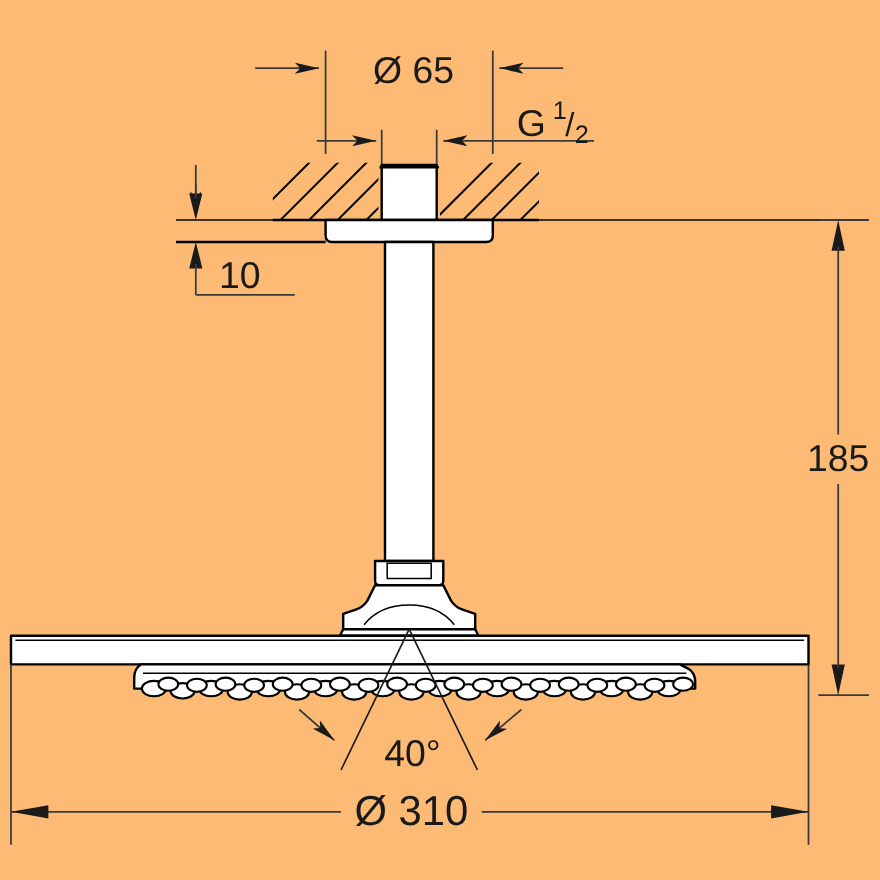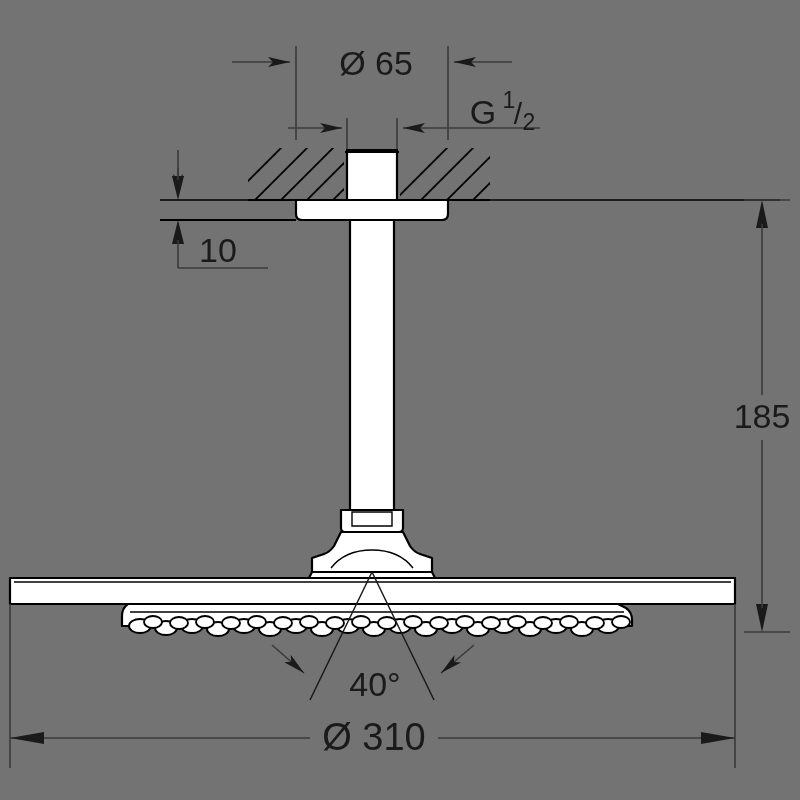--- a/index.html
+++ b/index.html
@@ -8,21 +8,21 @@
     padding: 0;
     background: #ffffff;
   }
   body {
     font-family: "Liberation Sans", sans-serif;
   }
   #drawing-root {
     position: relative;
     width: 800px;
     height: 800px;
-    background: #737373;
+    background: #fdba74;
     overflow: hidden;
   }
   svg#technical-drawing {
     display: block;
     width: 800px;
     height: 800px;
   }
   .dim-text {
     font-family: "Liberation Sans", sans-serif;
     font-size: 34px;

